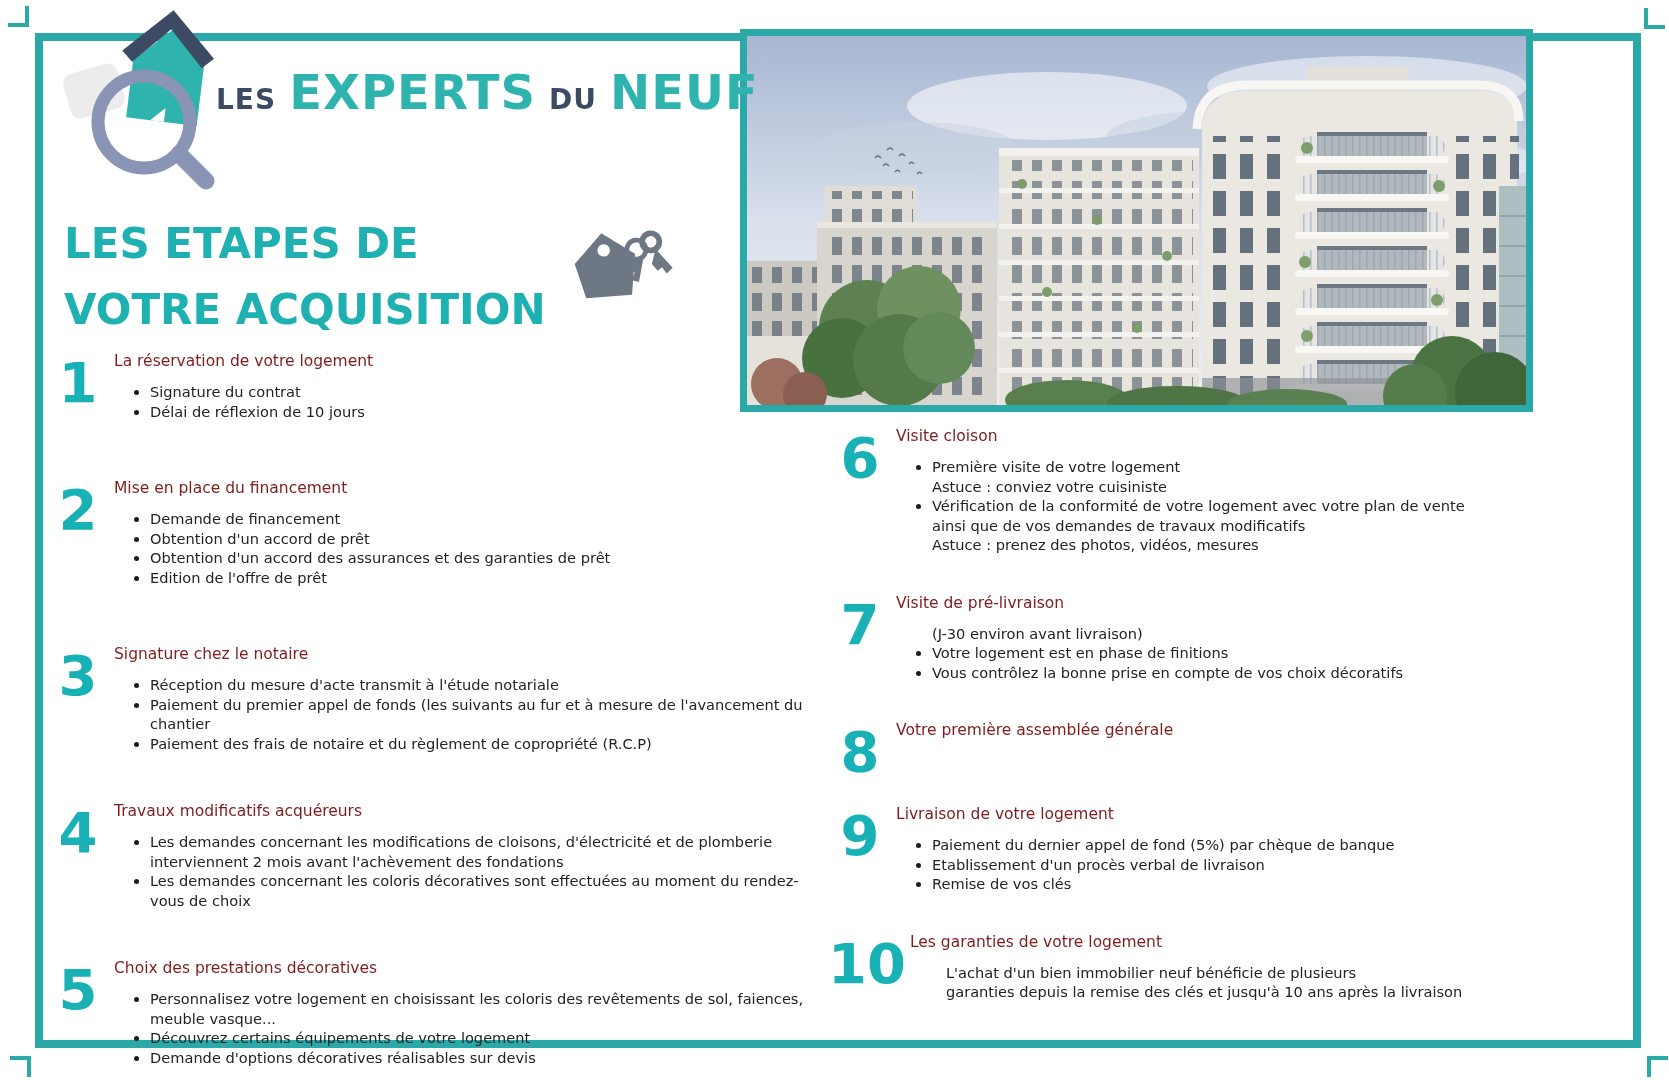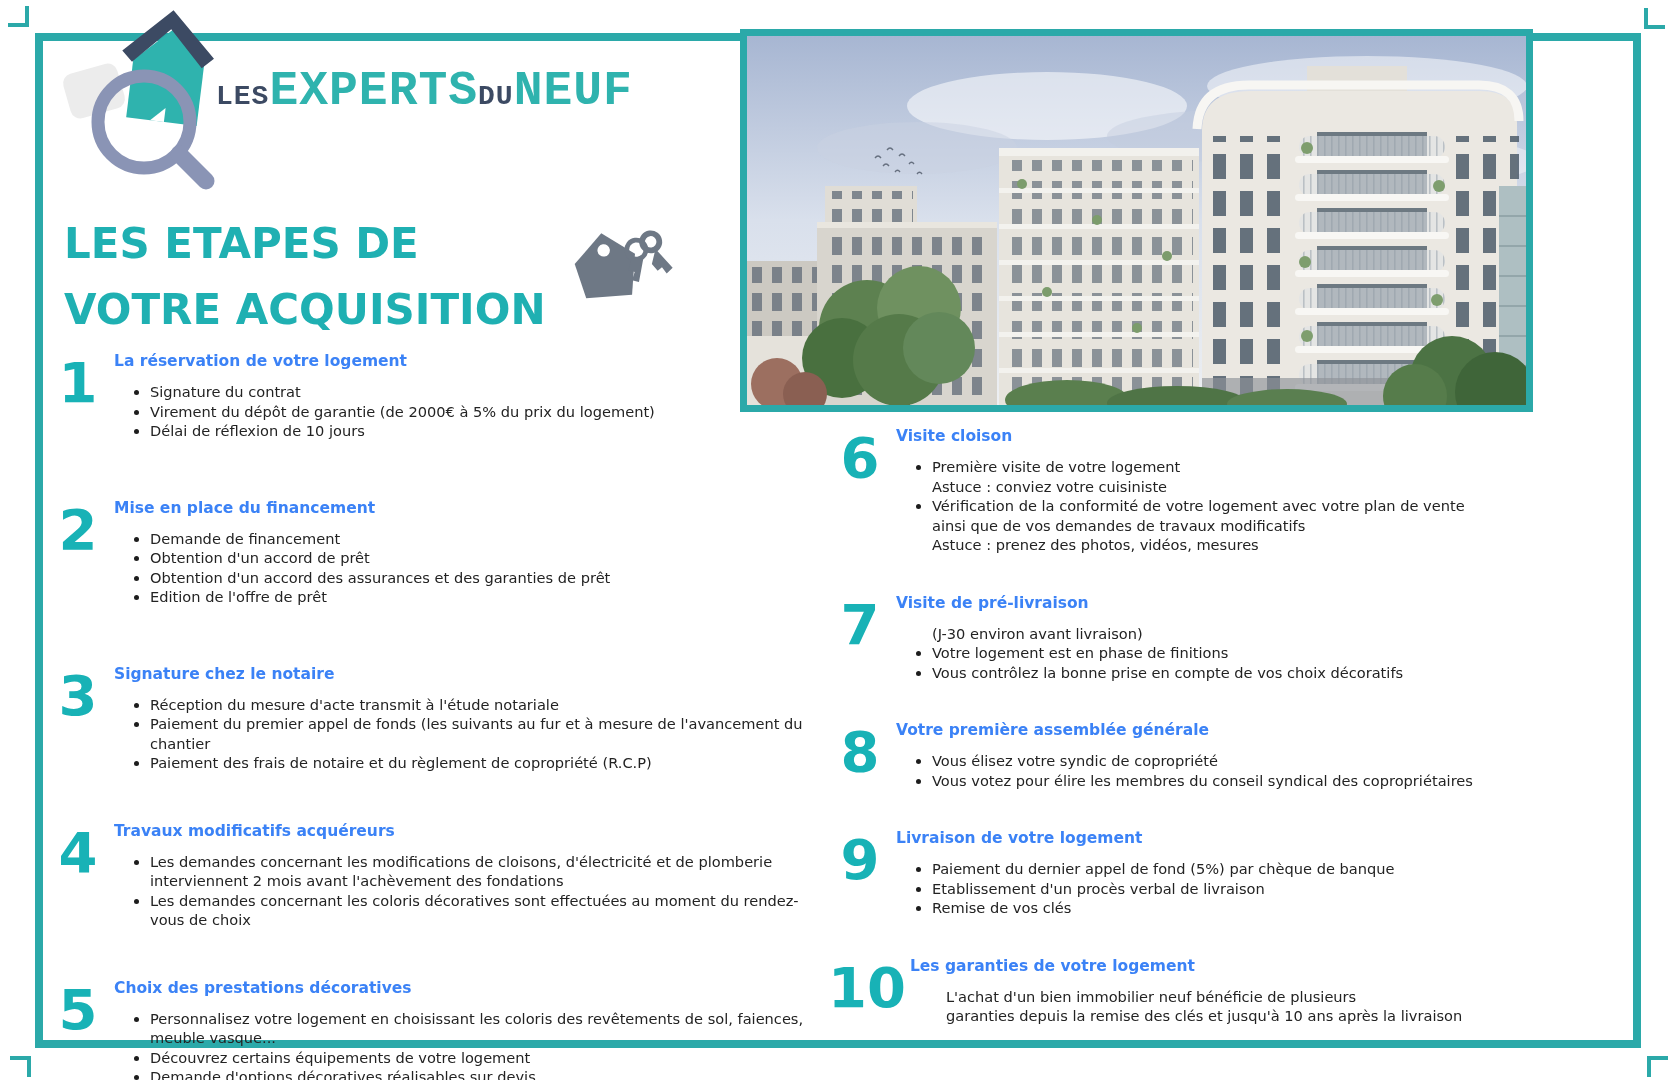--- a/index.html
+++ b/index.html
@@ -9,21 +9,21 @@
   .corner{position:absolute;width:17px;height:17px;border:0 solid #2ba9a9;}
   .c-tl{left:8px;top:6px;border-right-width:4px;border-bottom-width:4px;}
   .c-tr{left:1644px;top:8px;border-left-width:4px;border-bottom-width:4px;}
   .c-bl{left:10px;top:1056px;border-right-width:4px;border-top-width:4px;}
   .c-br{left:1647px;top:1056px;border-left-width:4px;border-top-width:4px;}
   
   .frame{position:absolute;left:35px;top:33px;width:1606px;height:1015px;
          border:8px solid #2ba9a9;box-sizing:border-box;background:transparent;}
   
   .logo-art{position:absolute;left:52px;top:2px;width:175px;height:190px;}
-  .brand{position:absolute;left:216px;top:64px;display:flex;align-items:baseline;white-space:nowrap;font-family:Liberation Mono, monospace;}
+  .brand{position:absolute;left:216px;top:64px;display:flex;align-items:baseline;gap:13px;white-space:nowrap;}
   .brand .small{font-size:28px;font-weight:600;color:#3c4a63;letter-spacing:1px;}
   .brand .big{font-size:48px;font-weight:700;color:#2fb3ae;letter-spacing:1px;text-align:right;}
   
   .title{position:absolute;left:64px;top:211px;font-size:42px;line-height:66px;font-weight:700;color:#1fb0b2;}
   
   .keys-art{position:absolute;left:558px;top:220px;width:118px;height:86px;}
   
   .photo{position:absolute;left:740px;top:29px;width:793px;height:383px;border:7px solid #2ba9a9;
          box-sizing:border-box;overflow:hidden;}
   .photo svg{display:block;width:100%;height:100%;}
@@ -33,21 +33,21 @@
   .col-right{left:828px;top:427px;width:700px;}
   .step{display:flex;}
   .col-left .step{margin-bottom:46px;}
   .col-left .step:nth-child(n+3){margin-bottom:37px;}
   .col-right .step{margin-bottom:27px;}
   .step-number{flex:0 0 64px;text-align:center;font-size:56px;line-height:0.95;font-weight:700;
                color:#18b2b6;margin-top:4px;}
   .step-body{flex:1;padding-left:4px;}
   .col-left .step-body{max-width:715px;}
   .col-right .step-body{max-width:618px;}
-  .step-heading{font-size:15.5px;font-weight:700;color:#3b82f6;margin-bottom:2px;}
+  .step-heading{font-size:15.5px;font-weight:400;color:#7f1d1d;margin-bottom:2px;}
   .step-items{list-style:none;margin:12px;padding:0;}
   .item{position:relative;padding-left:24px;font-size:14.6px;line-height:19.5px;color:#232323;}
   .item.bullet::before{content:"";position:absolute;left:8px;top:8px;width:5px;height:5px;
                        border-radius:50%;background:#1d1d1d;}
 </style>
 </head>
 <body>
 
 <div class="page">
 
@@ -246,21 +246,20 @@
     </g>
   </svg>
 
   <div class="col col-left">
     <div class="step">
       <div class="step-number">1</div>
       <div class="step-body">
         <div class="step-heading">La réservation de votre logement</div>
         <ul class="step-items">
             <li class="item bullet">Signature du contrat</li>
-            <li class="item bullet">Virement du dépôt de garantie (de 2000€ à 5% du prix du logement)</li>
             <li class="item bullet">Délai de réflexion de 10 jours</li>
           </ul>
       </div>
     </div>
 
     <div class="step">
       <div class="step-number">2</div>
       <div class="step-body">
         <div class="step-heading">Mise en place du financement</div>
         <ul class="step-items">
@@ -330,24 +329,20 @@
             <li class="item bullet">Votre logement est en phase de finitions</li>
             <li class="item bullet">Vous contrôlez la bonne prise en compte de vos choix décoratifs</li>
           </ul>
       </div>
     </div>
 
     <div class="step">
       <div class="step-number">8</div>
       <div class="step-body">
         <div class="step-heading">Votre première assemblée générale</div>
-        <ul class="step-items">
-            <li class="item bullet">Vous élisez votre syndic de copropriété</li>
-            <li class="item bullet">Vous votez pour élire les membres du conseil syndical des copropriétaires</li>
-          </ul>
       </div>
     </div>
 
     <div class="step">
       <div class="step-number">9</div>
       <div class="step-body">
         <div class="step-heading">Livraison de votre logement</div>
         <ul class="step-items">
             <li class="item bullet">Paiement du dernier appel de fond (5%) par chèque de banque</li>
             <li class="item bullet">Etablissement d'un procès verbal de livraison</li>

